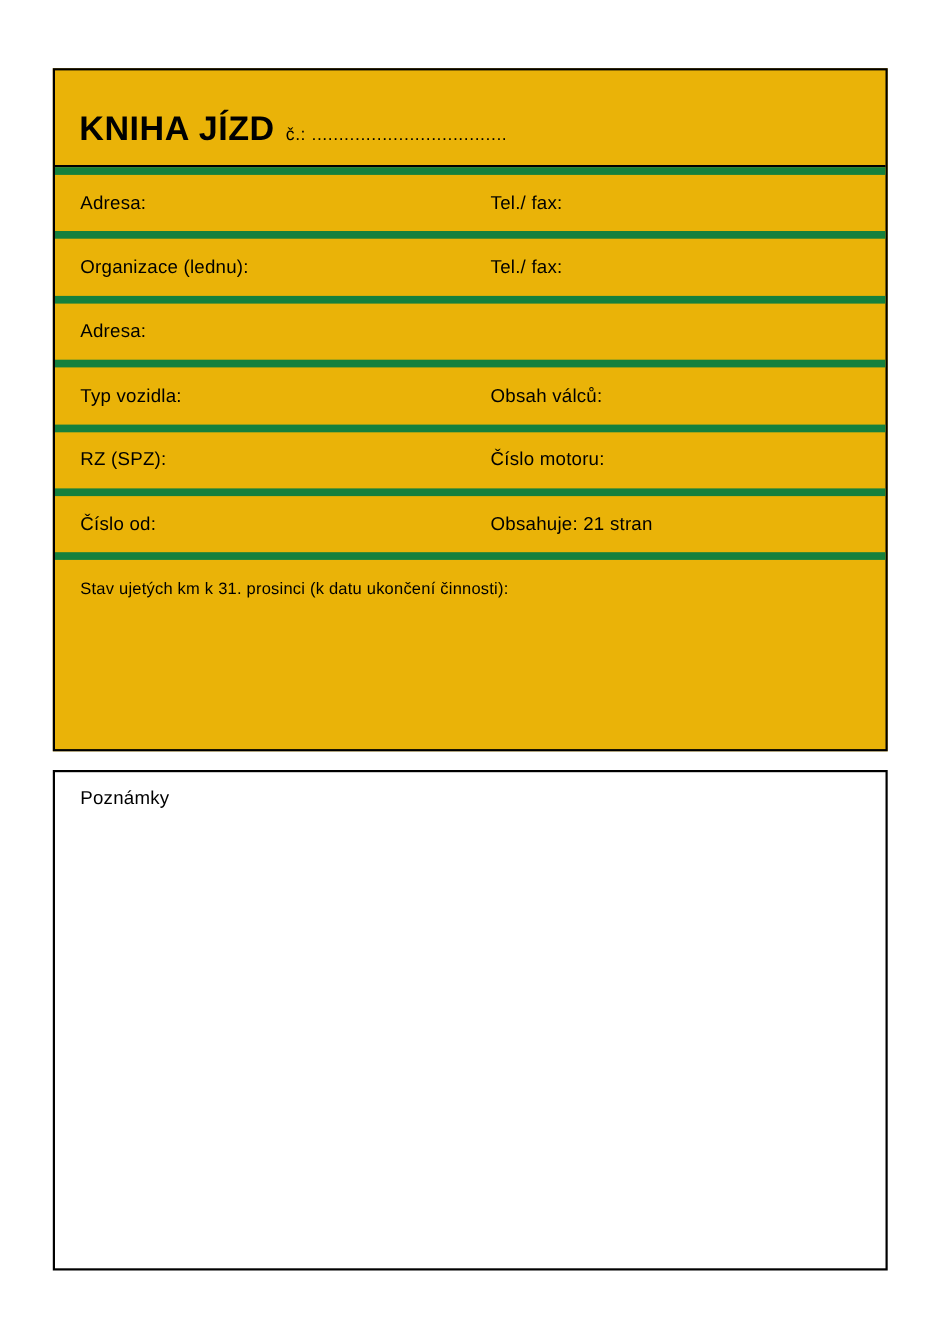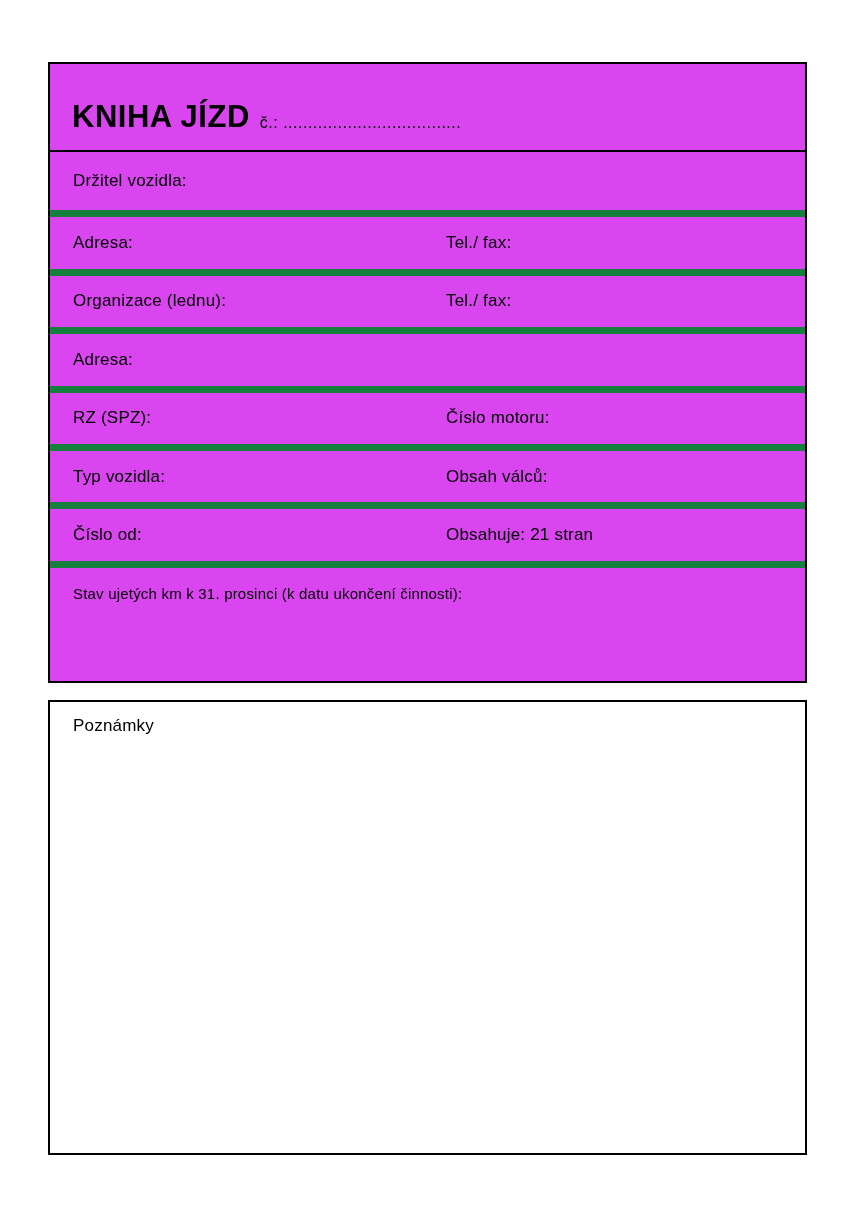--- a/index.html
+++ b/index.html
@@ -16,21 +16,21 @@
     color: #000000;
   }
   .main-box {
     position: absolute;
     left: 48px;
     top: 62px;
     width: 759px;
     height: 621px;
     border: 2px solid #000000;
     box-sizing: border-box;
-    background: #d946ef;
+    background: #eab308;
   }
   .title-row {
     height: 88px;
     border-bottom: 2px solid #000000;
     box-sizing: border-box;
     display: flex;
     align-items: flex-end;
     padding: 0 0 18px 22px;
   }
   .title-main {
@@ -91,46 +91,43 @@
 
 <div class="sheet">
 
   <div class="main-box">
 
     <div class="title-row">
       <span class="title-main">KNIHA JÍZD</span>
       <span class="title-number">č.: ....................................</span>
     </div>
 
-    <div class="row first">
-      <span class="lbl">Držitel vozidla:</span>
-    </div>
 
     <div class="row">
       <span class="lbl">Adresa:</span>
       <span class="lbl right">Tel./ fax:</span>
     </div>
 
     <div class="row">
       <span class="lbl">Organizace (lednu):</span>
       <span class="lbl right">Tel./ fax:</span>
     </div>
 
     <div class="row">
       <span class="lbl">Adresa:</span>
     </div>
 
     <div class="row">
-      <span class="lbl">RZ (SPZ):</span>
-      <span class="lbl right">Číslo motoru:</span>
+      <span class="lbl">Typ vozidla:</span>
+      <span class="lbl right">Obsah válců:</span>
     </div>
 
     <div class="row">
-      <span class="lbl">Typ vozidla:</span>
-      <span class="lbl right">Obsah válců:</span>
+      <span class="lbl">RZ (SPZ):</span>
+      <span class="lbl right">Číslo motoru:</span>
     </div>
 
     <div class="row">
       <span class="lbl">Číslo od:</span>
       <span class="lbl right">Obsahuje: 21 stran</span>
     </div>
 
 
     <div class="row small">
       <span class="lbl">Stav ujetých km k 31. prosinci (k datu ukončení činnosti):</span>

